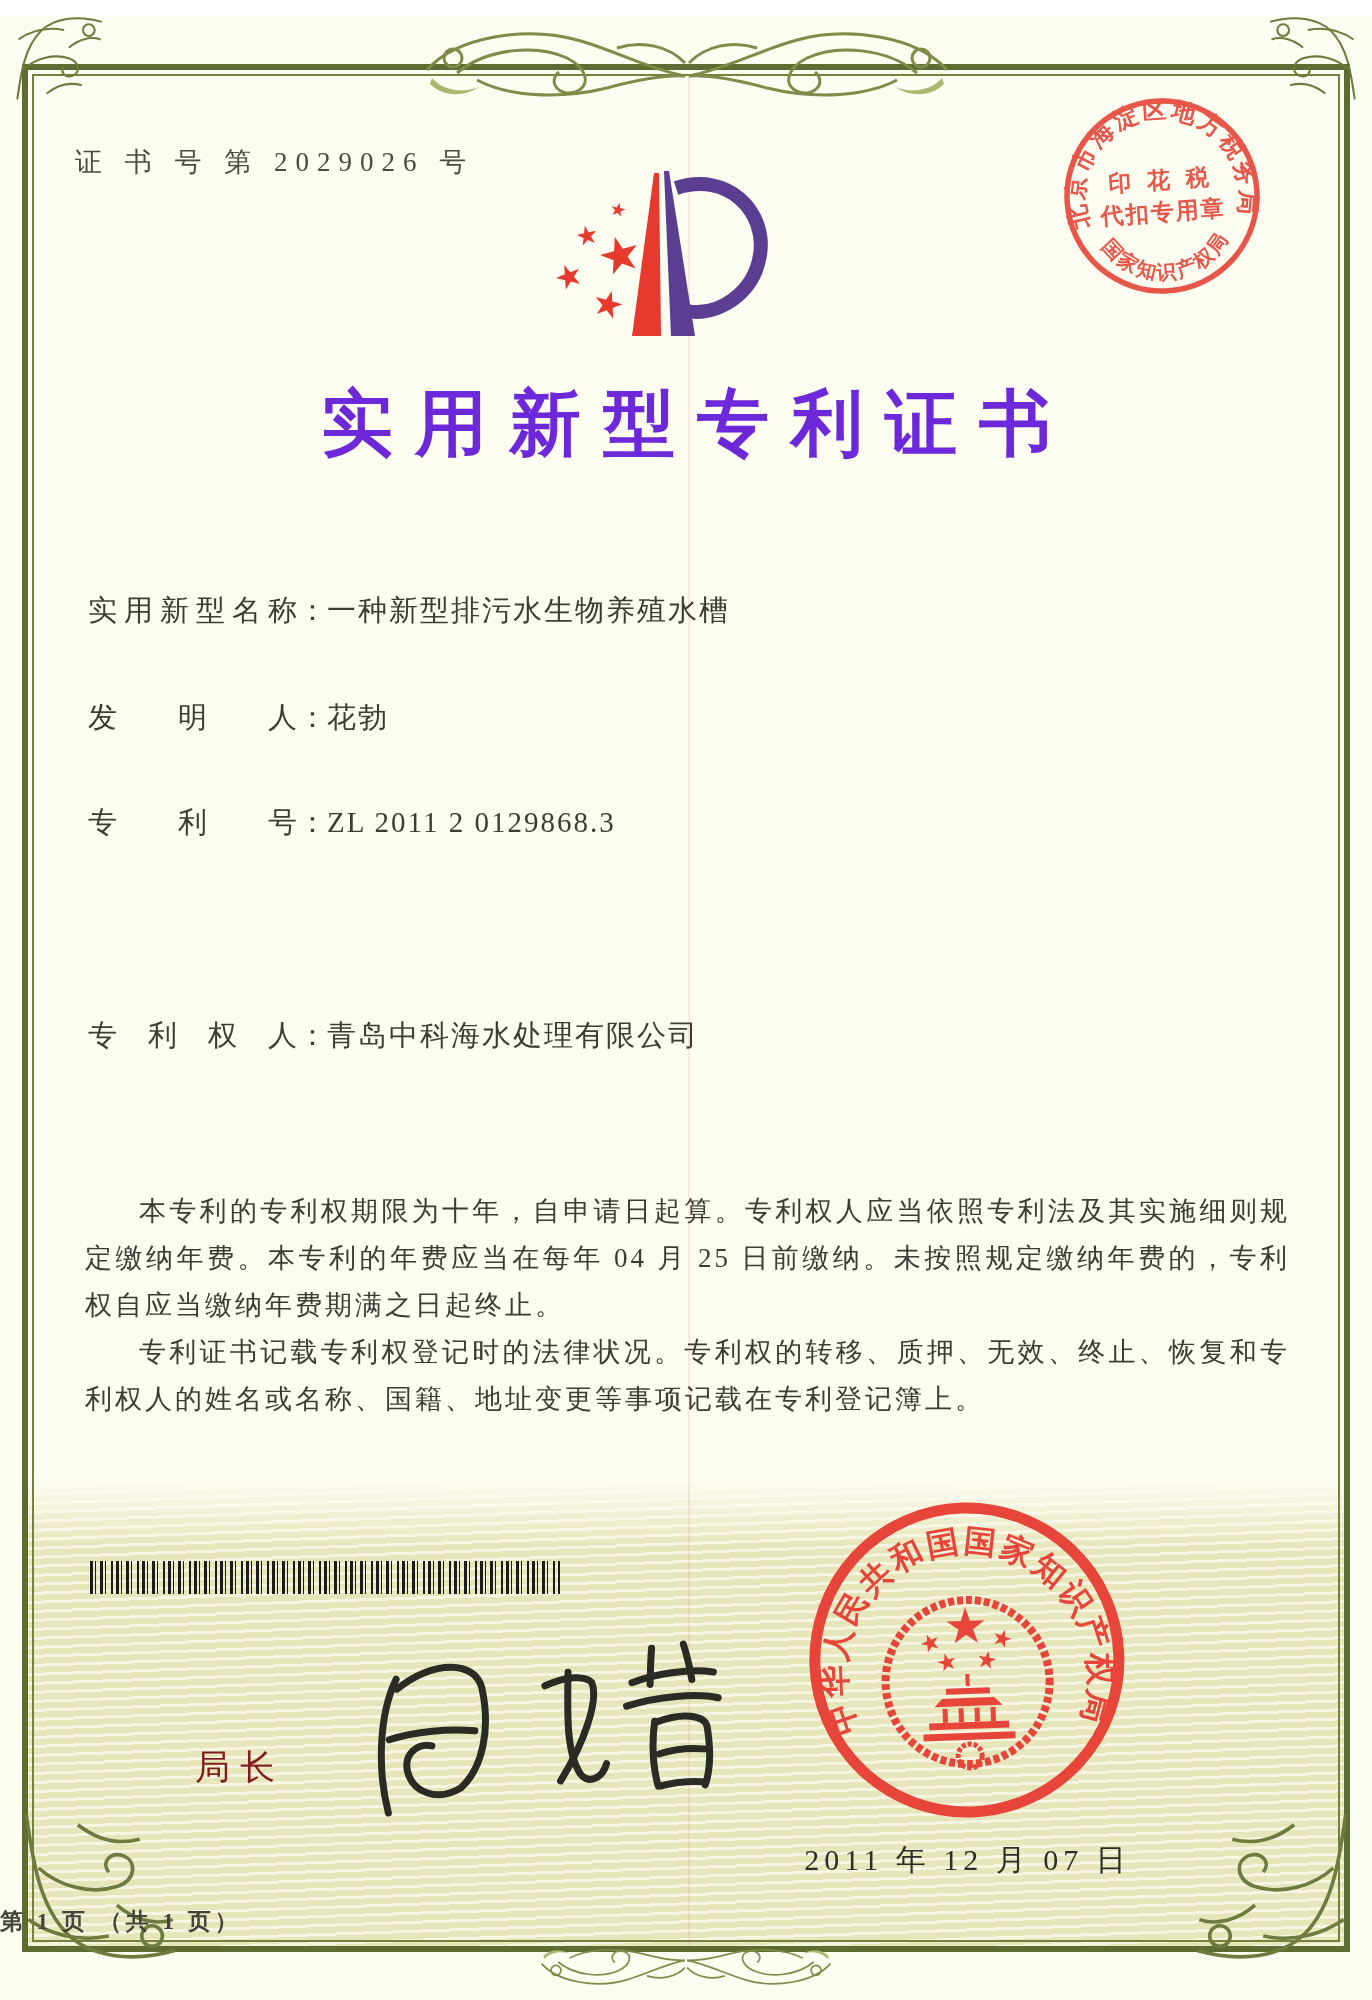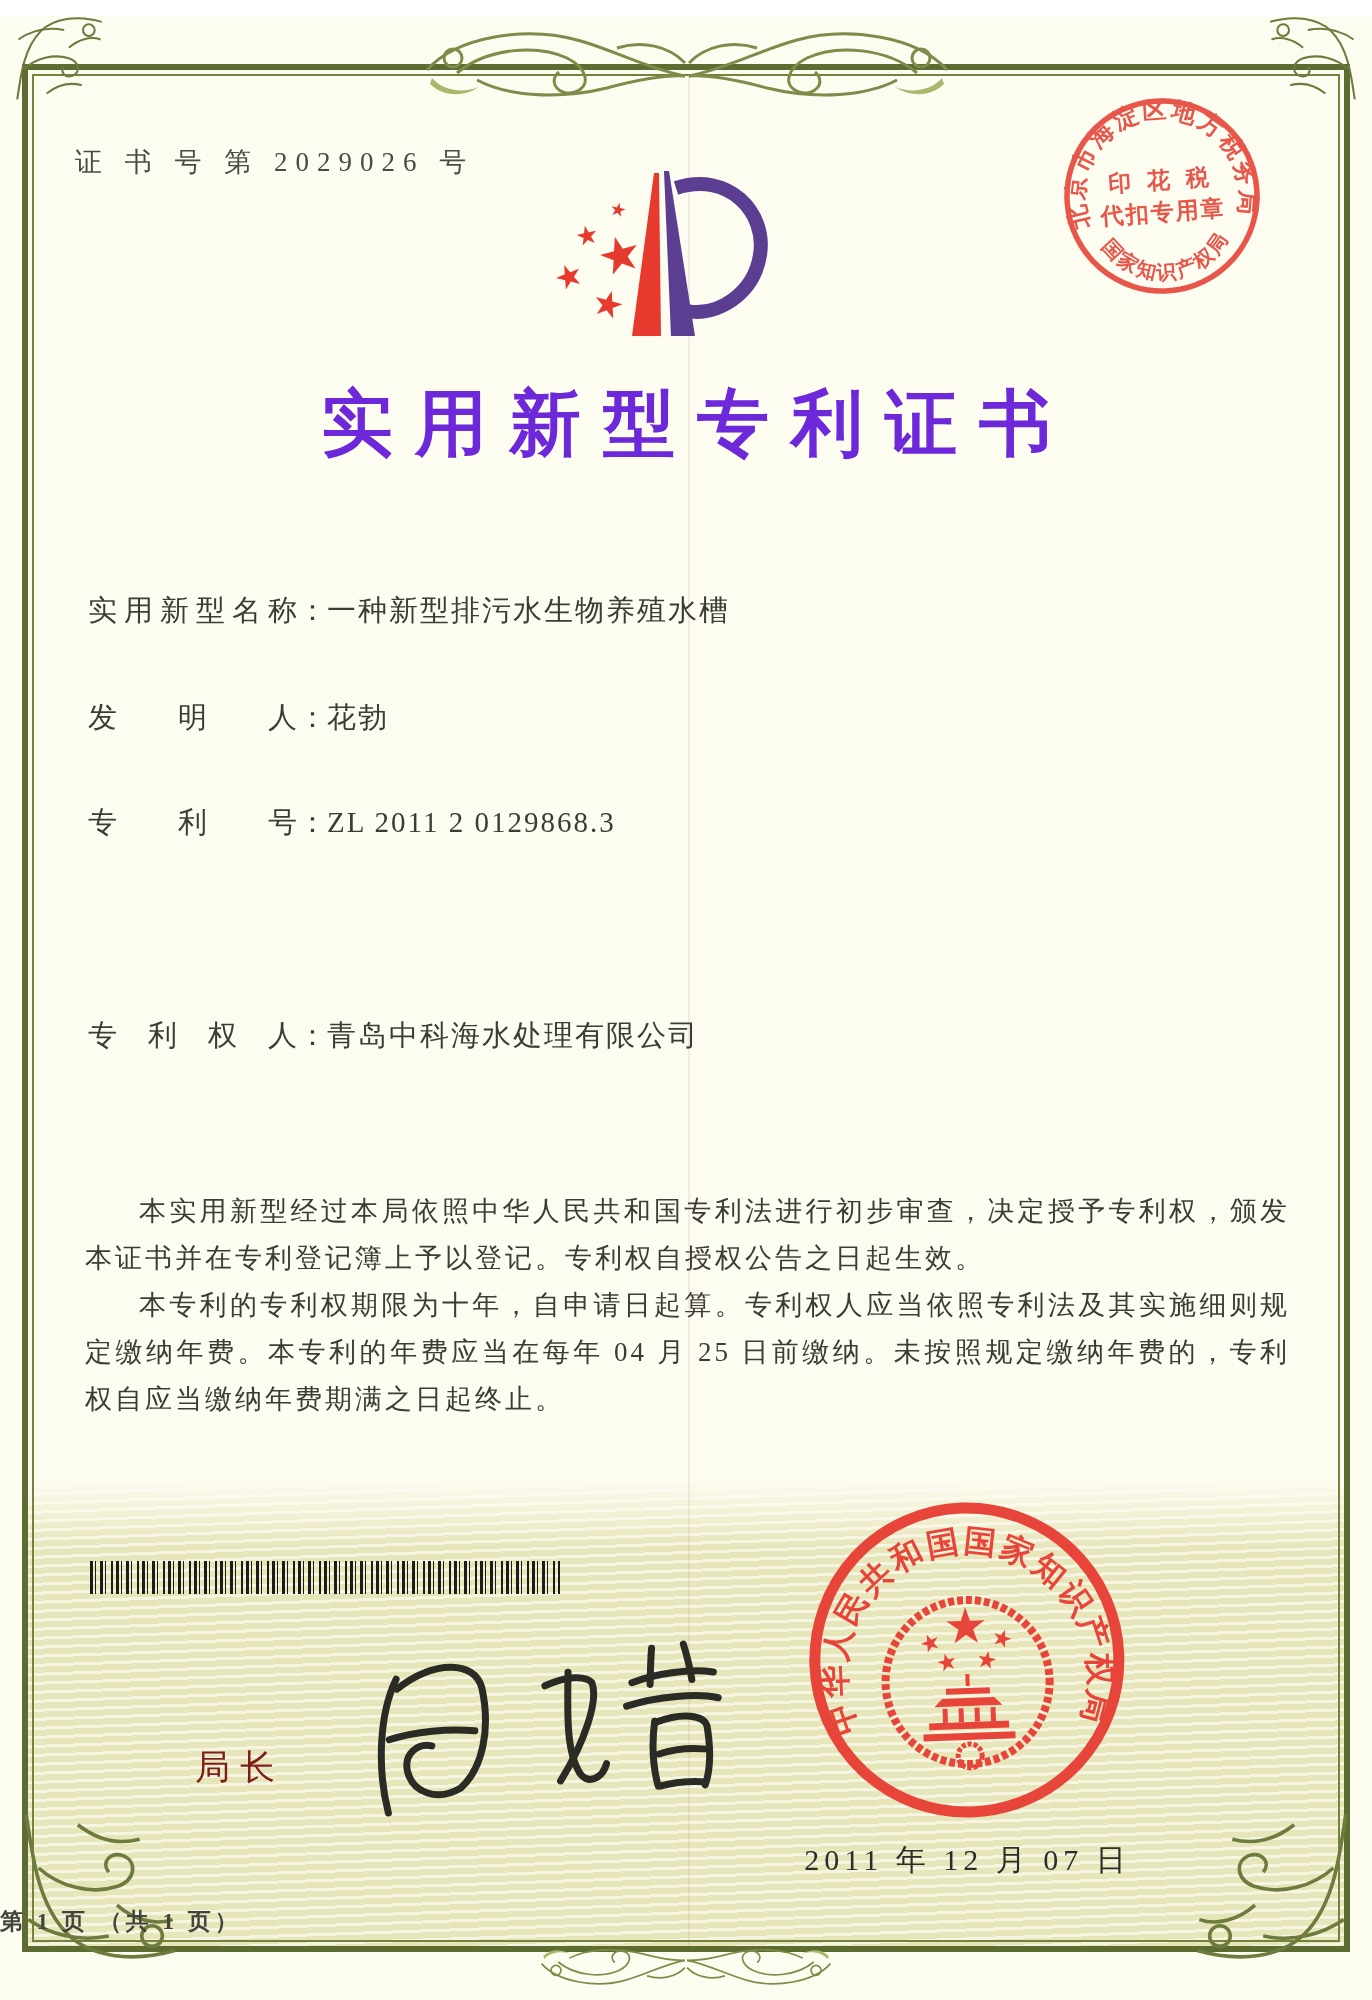--- a/index.html
+++ b/index.html
@@ -148,22 +148,22 @@
     <span class="f-label">发明人</span><span class="f-colon">：</span><span class="f-value">花勃</span>
   </div>
   <div class="field f3">
     <span class="f-label">专利号</span><span class="f-colon">：</span><span class="f-value">ZL 2011 2 0129868.3</span>
   </div>
   <div class="field f5">
     <span class="f-label">专利权人</span><span class="f-colon">：</span><span class="f-value">青岛中科海水处理有限公司</span>
   </div>
 
   <div class="paras">
-    <p>本实用新型经过本局依照中华人民共和国专利法进行初步审查，决定授予专利权，颁发本证书并在专利登记簿上予以登记。专利权自授权公告之日起生效。</p>
     <p>本专利的专利权期限为十年，自申请日起算。专利权人应当依照专利法及其实施细则规定缴纳年费。本专利的年费应当在每年 04 月 25 日前缴纳。未按照规定缴纳年费的，专利权自应当缴纳年费期满之日起终止。</p>
+    <p>专利证书记载专利权登记时的法律状况。专利权的转移、质押、无效、终止、恢复和专利权人的姓名或名称、国籍、地址变更等事项记载在专利登记簿上。</p>
   </div>
 
   <div class="barcode"></div>
 
   <span class="sig-role">局长</span>
   <svg class="signature" width="420" height="190" viewBox="0 0 420 190" xmlns="http://www.w3.org/2000/svg">
     <g stroke="#2b2b26" stroke-width="7" fill="none" stroke-linecap="round" transform="rotate(-4 210 95)">
       <path d="M95,35 C75,70 70,125 78,168"></path>
       <path d="M95,45 C135,18 175,22 180,50 C186,92 175,130 152,148 C128,160 104,150 100,128 C97,110 112,100 126,104"></path>
       <path d="M84,95 C110,88 145,88 170,92"></path>

